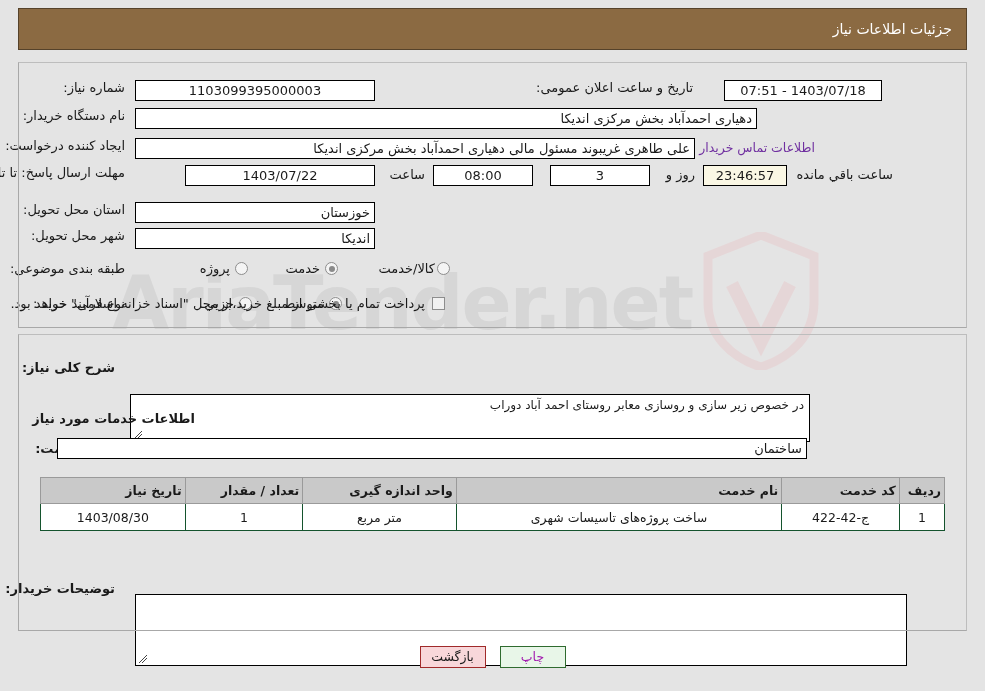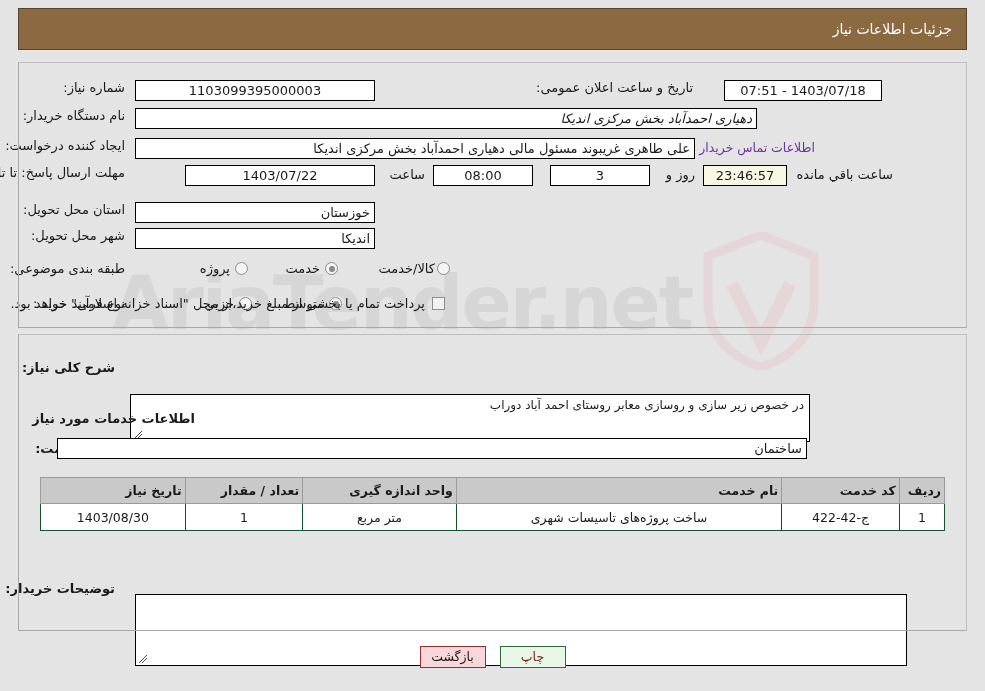--- a/index.html
+++ b/index.html
@@ -227,21 +227,21 @@
     height: 22px;
     min-width: 66px;
     font-size: 12.5px;
     line-height: 20px;
     text-align: center;
     cursor: pointer;
     padding: 0 8px;
     font-family: "DejaVu Sans", "Liberation Sans", sans-serif;
   }
   .btn-back  { background: #f8d7da; border: 1px solid #a02a2a; color: #1a1a1a; }
-  .btn-print { background: #e8f6e8; border: 1px solid #2f6b2f; color: #7f1d1d; }
+  .btn-print { background: #e8f6e8; border: 1px solid #2f6b2f; color: #a21caf; }
 </style>
 </head>
 <body>
 
 <div class="watermark">
   <div class="wm-inner">
     <div class="wm-shield">
       <svg width="118" height="138" viewBox="0 0 118 138" xmlns="http://www.w3.org/2000/svg">
         <path d="M59 3 L112 24 L112 70 C112 104 88 126 59 135 C30 126 6 104 6 70 L6 24 Z" fill="none" stroke="#e7c9cb" stroke-width="9"></path>
         <path d="M30 52 L59 110 L88 52" fill="none" stroke="#e7c9cb" stroke-width="13"></path>
@@ -263,21 +263,21 @@
 <div class="fld center" style="position:absolute; top:80px; right:610px; width:240px;">1103099395000003</div>
 
 <div class="frow" style="top:80px; right:292px;">
   <span class="lbl">تاریخ و ساعت اعلان عمومی:</span>
 </div>
 <div class="fld center" style="position:absolute; top:80px; right:103px; width:158px;">1403/07/18 - 07:51</div>
 
 <div class="frow" style="top:108px; right:860px;">
   <span class="lbl">نام دستگاه خریدار:</span>
 </div>
-<div class="fld right" style="position:absolute; top:108px; right:228px; width:622px;font-style:italic;">دهیاری احمدآباد بخش مرکزی اندیکا</div>
+<div class="fld right" style="position:absolute; top:108px; right:228px; width:622px;">دهیاری احمدآباد بخش مرکزی اندیکا</div>
 
 <div class="frow" style="top:138px; right:860px;">
   <span class="lbl">ایجاد کننده درخواست:</span>
 </div>
 <div class="fld right" style="position:absolute; top:138px; right:290px; width:560px;">علی طاهری غریبوند مسئول مالی  دهیاری احمدآباد بخش مرکزی اندیکا</div>
 <div class="frow" style="top:140px; right:170px;">
   <span class="linkish">اطلاعات تماس خریدار</span>
 </div>
 
 <div class="frow" style="top:165px; right:860px; width:118px; display:block; line-height:15px; white-space:normal;">

